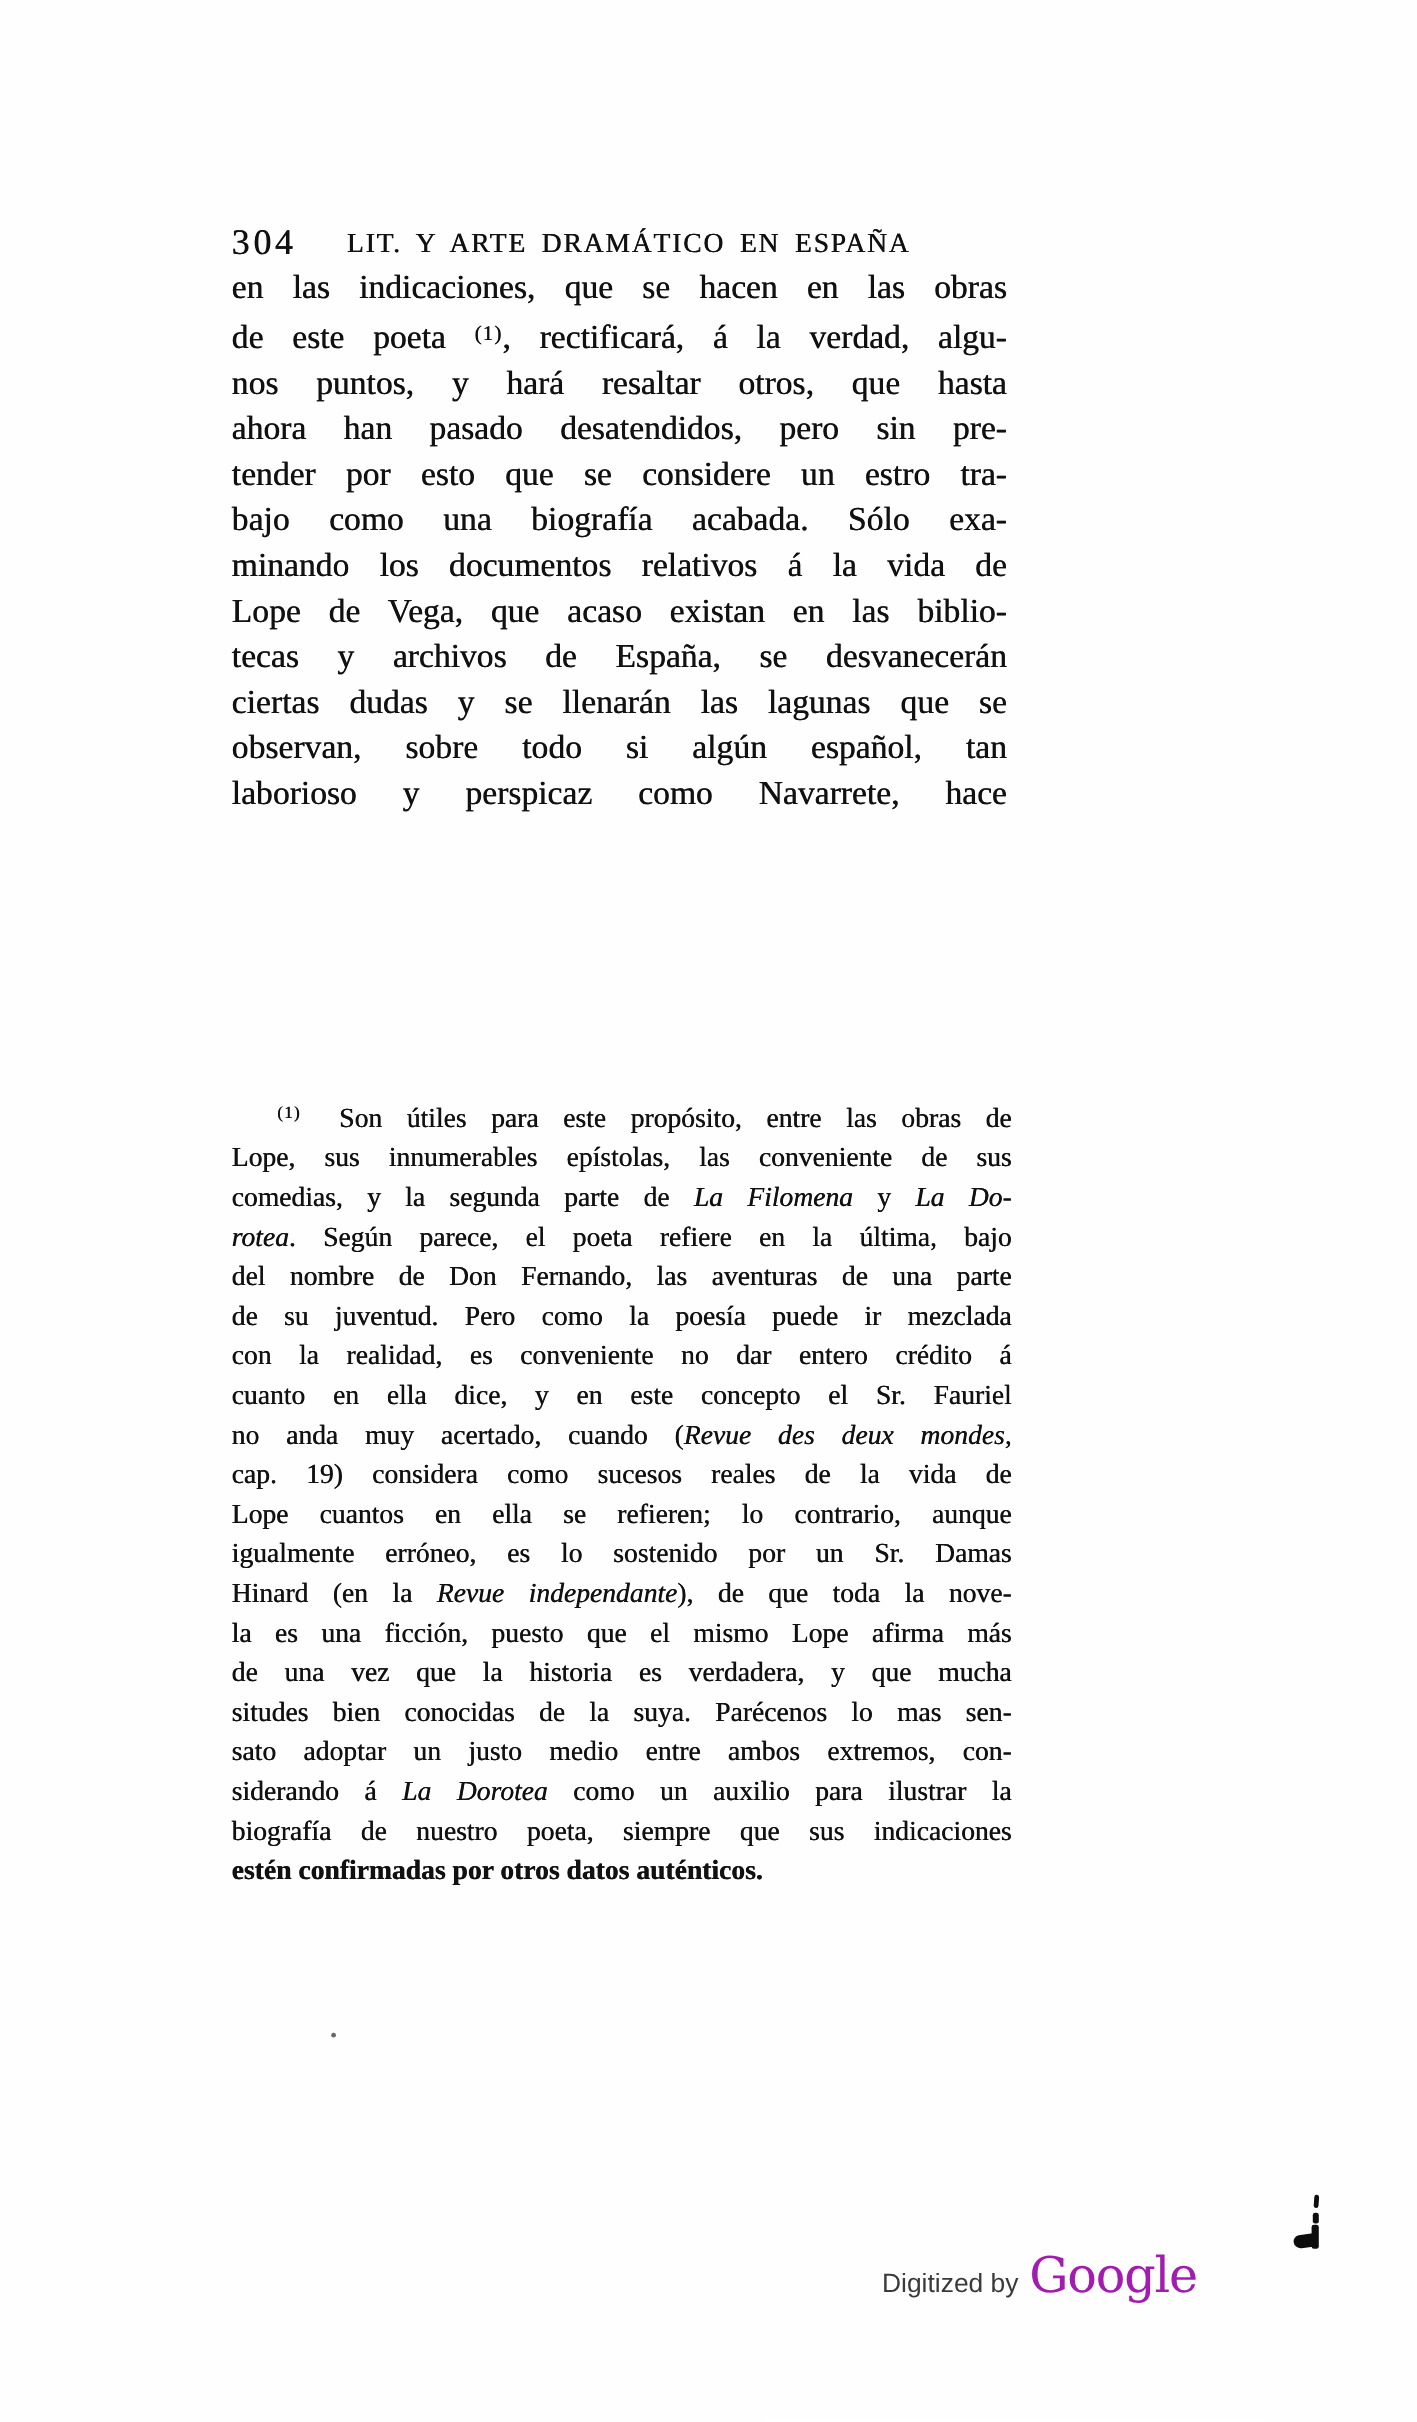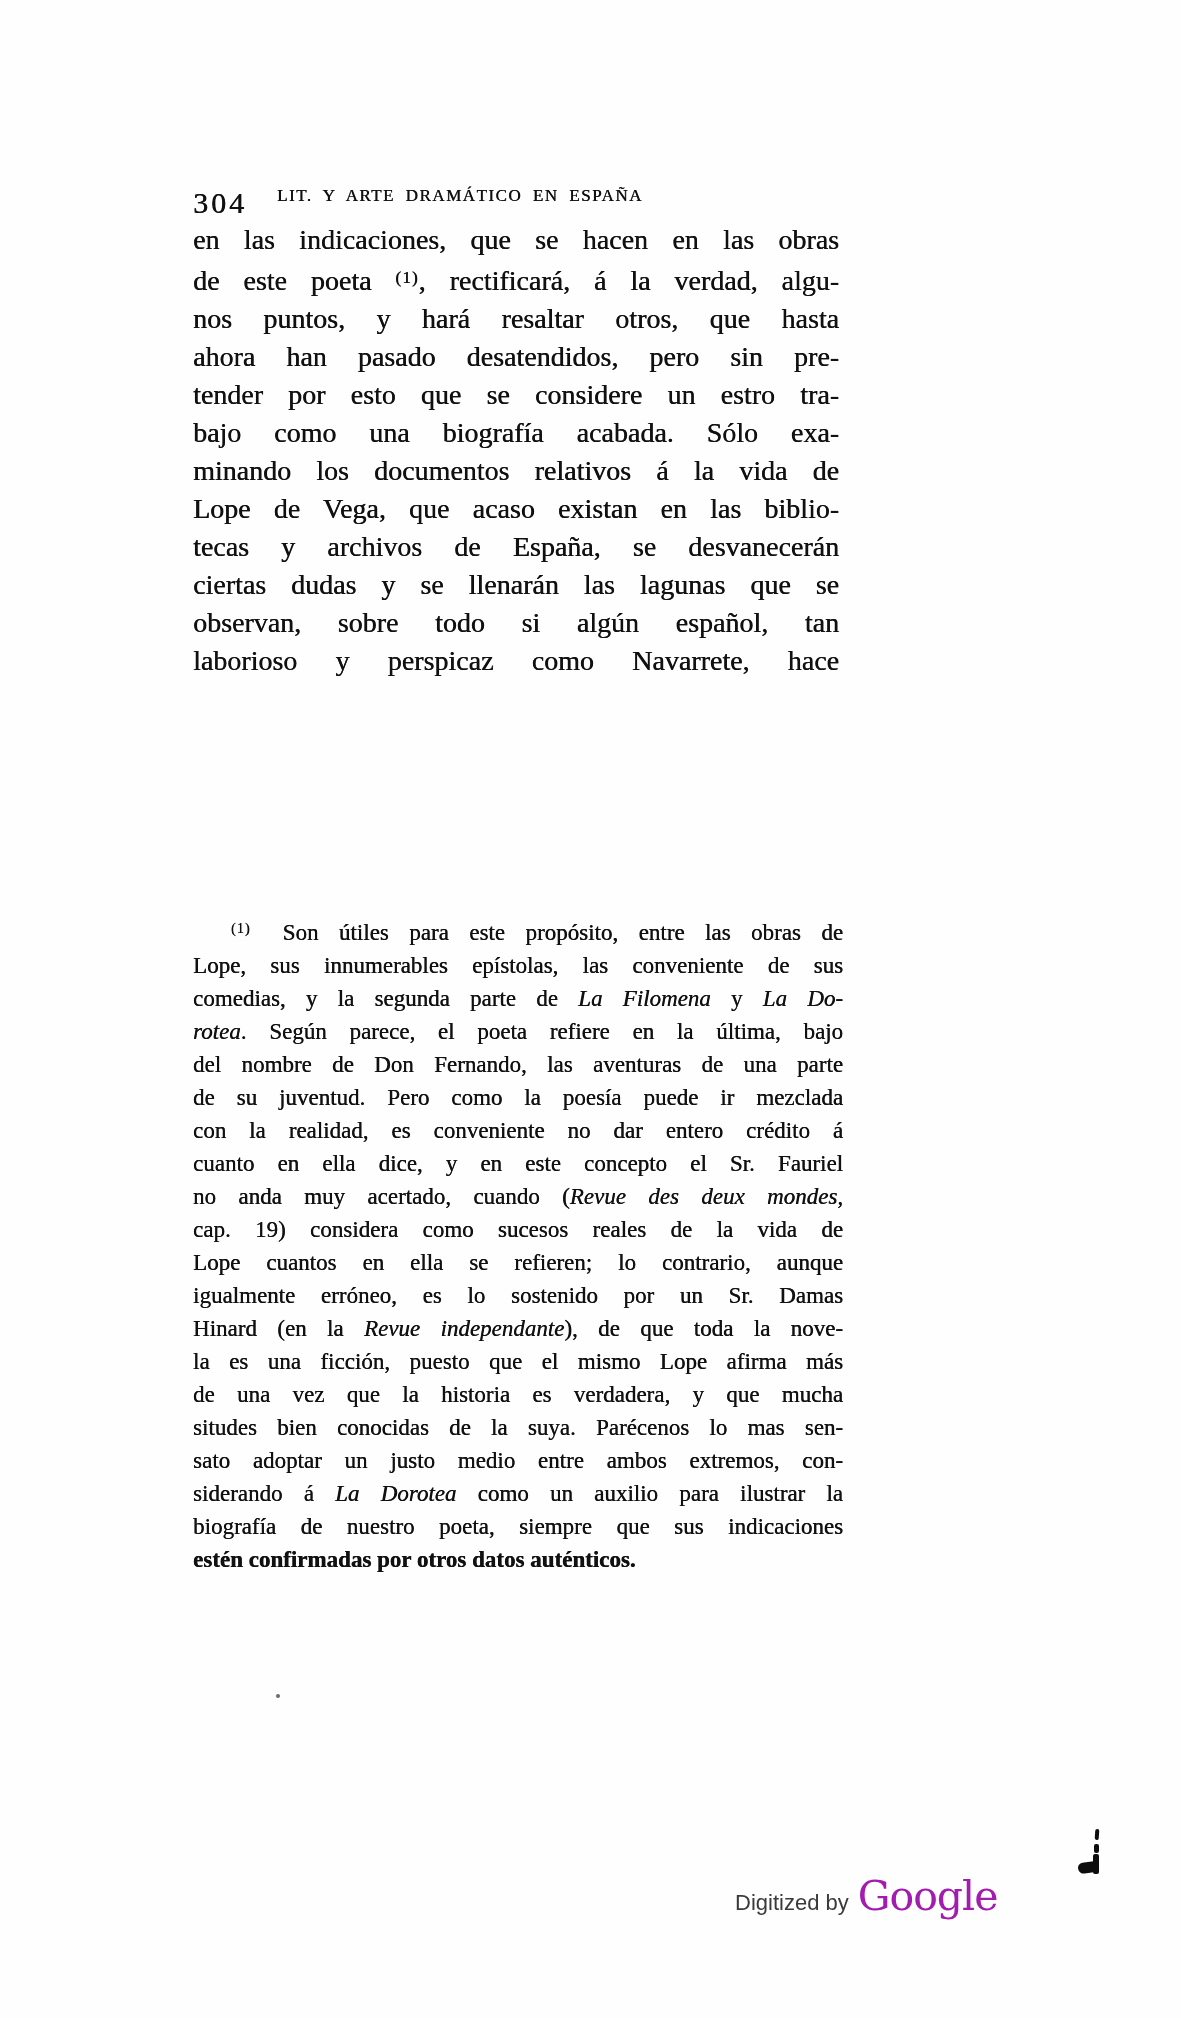--- a/index.html
+++ b/index.html
@@ -15,30 +15,30 @@
     overflow: hidden;
     font-family: "Liberation Serif", serif;
     color: #111;
   }
   
   .header {
     position: absolute;
     left: 193px;
     top: 186px;
     display: flex;
-    align-items: flex-start;
-    gap: 30px;
+    align-items: center;
+    gap: 42px;
     text-shadow: 0.4px 0 0 currentColor;
   }
   .page-number {
     font-size: 30px;
     letter-spacing: 3px;
   }
   .running-title {
-    font-size: 17px;
+    font-size: 23px;
     letter-spacing: 1.5px;
     word-spacing: 5px;
   }
   
   .body-text {
     position: absolute;
     left: 193px;
     top: 221px;
     width: 646px;
     font-size: 28px;

